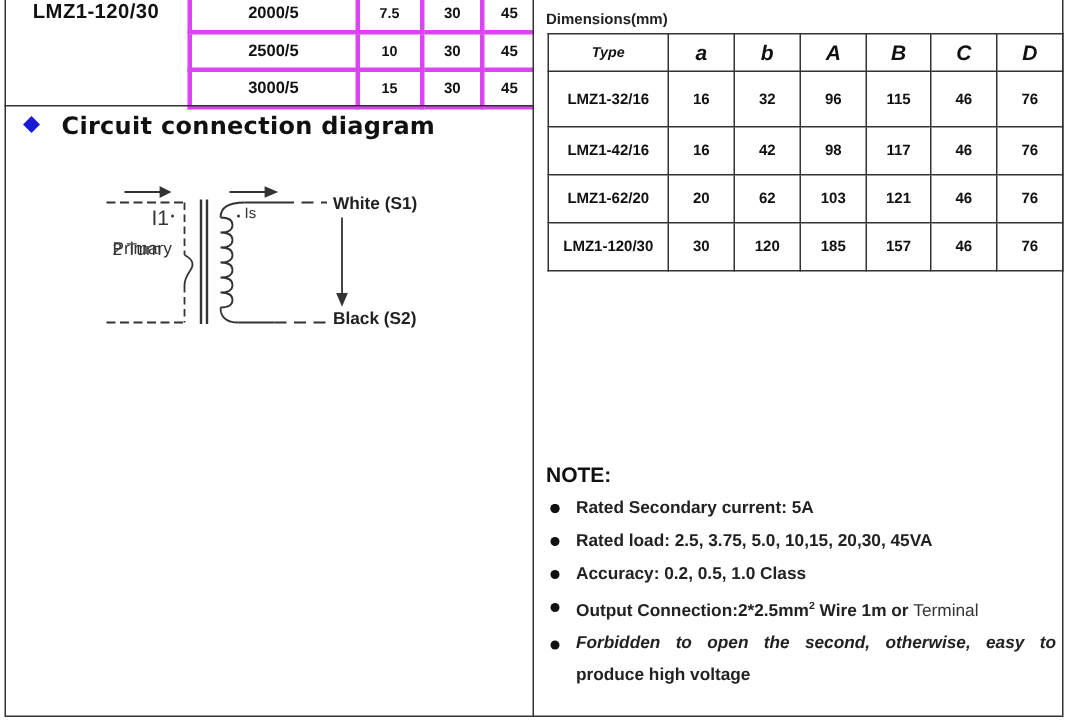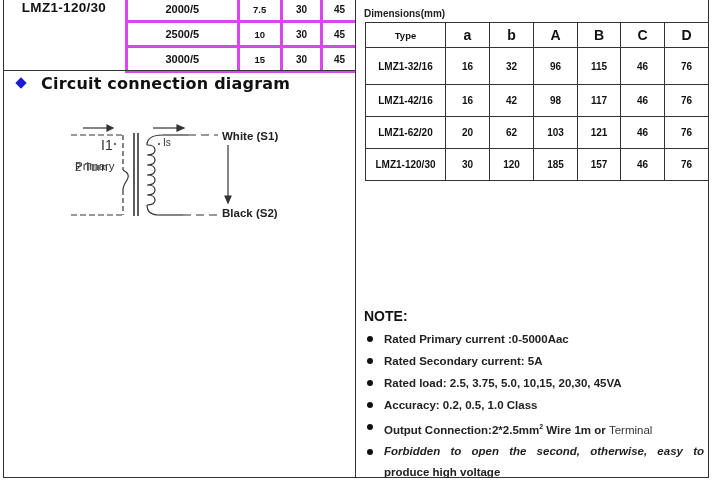--- a/index.html
+++ b/index.html
@@ -31,21 +31,21 @@
 
     .diagram { position: absolute; left: 0; top: 120px; width: 353px; height: 110px; }
     .diagram svg { position: absolute; left: 0; top: 0; }
     .dg-text { position: absolute; font-size: 11.5px; color: #333; }
     .dg-bold { font-weight: bold; color: #222; font-size: 11.5px; }
 
     
     .dim-title { position: absolute; left: 8px; top: 10px; font-size: 10px; font-weight: bold; color: #222; }
     table.dims { position: absolute; left: 9px; top: 24px; border-collapse: collapse; font-weight: bold; }
     table.dims td, table.dims th { border: 1px solid #333; text-align: center; padding: 0; }
-    table.dims th { height: 24px; font-size: 14px; }
+    table.dims th { height: 24px; font-size: 14px; font-style: italic; }
     table.dims th.type { font-size: 9.5px; }
     table.dims td { font-size: 10px; }
     table.dims tr.r0 td { height: 36px; text-align: center; }
     table.dims tr.r1 td, table.dims tr.r2 td, table.dims tr.r3 td { height: 31px; }
     .c-type { width: 79px; } .c-a { width: 43px; } .c-b { width: 43px; } .c-A { width: 43px; }
     .c-B { width: 42px; } .c-C { width: 43px; } .c-D { width: 43px; }
 
     
     .note-title { position: absolute; left: 8px; top: 310px; font-weight: bold; font-size: 14px; }
     ul.notes { position: absolute; left: 8px; top: 330px; width: 340px; margin: 0; padding: 0; list-style: none; }
@@ -185,20 +185,20 @@
       <td>185</td>
       <td>157</td>
       <td>46</td>
       <td>76</td>
     </tr>
   </tbody>
     </table>
 
   <div class="note-title">NOTE:</div>
   <ul class="notes">
-    <li><span class="dot"></span><span>Rated Primary current :0-5000Aac</span></li>
+    <li><span class="dot"></span></li>
     <li><span class="dot"></span><span>Rated Secondary current: 5A</span></li>
     <li><span class="dot"></span><span>Rated load: 2.5, 3.75, 5.0, 10,15, 20,30, 45VA</span></li>
     <li><span class="dot"></span><span>Accuracy: 0.2, 0.5, 1.0 Class</span></li>
     <li><span class="dot"></span><span>Output Connection:2*2.5mm</span><sup>2</sup><span> Wire 1m or </span><span class="lighter">Terminal</span></li>
     <li class="justify"><span class="dot"></span><span class="line1">Forbidden to open the second, otherwise, easy to</span><span>produce high voltage</span></li>
   </ul>
 </div>
 
 </body></html>

